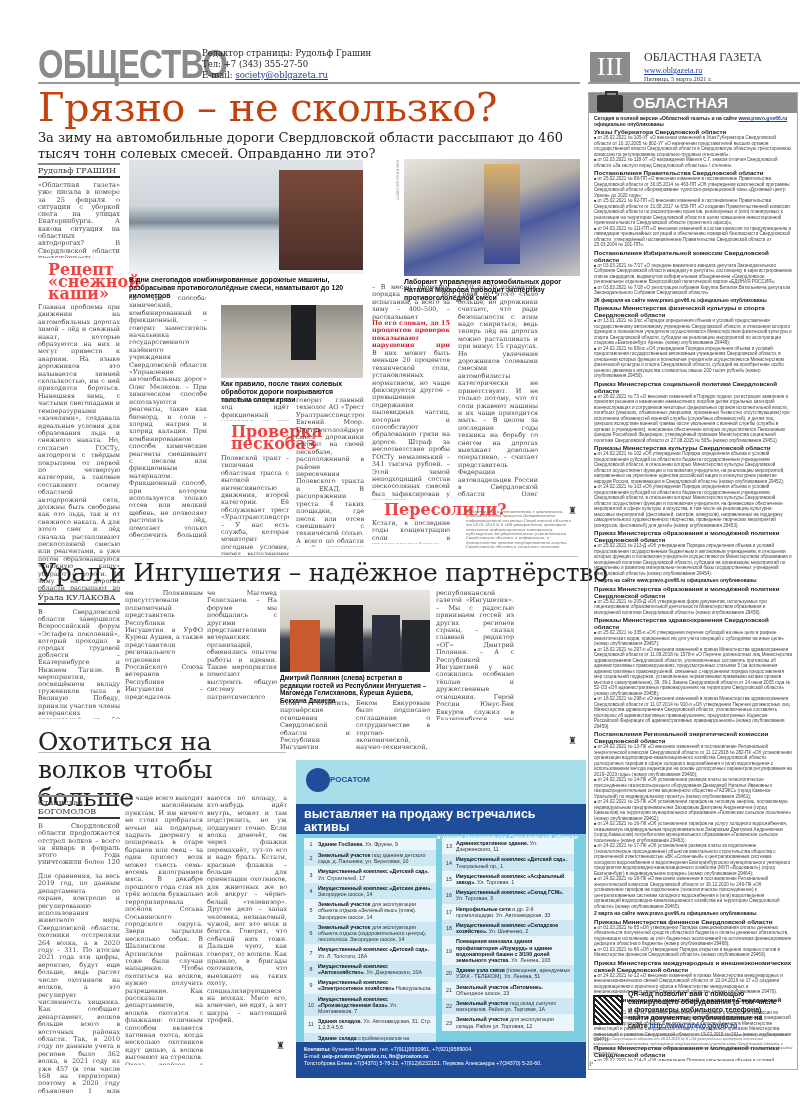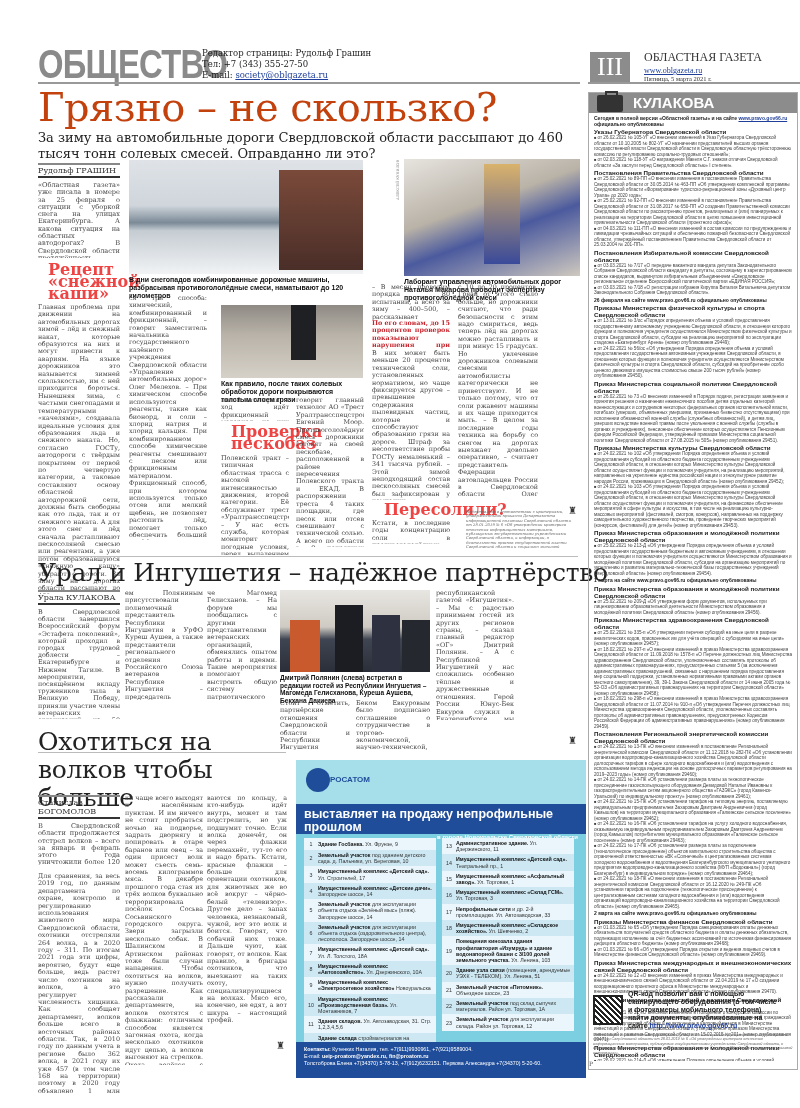--- a/index.html
+++ b/index.html
@@ -155,21 +155,21 @@
 <div class="abs col" style="left:125px;top:795px;width:78px;height:270px">ки чаще всего выходят к населённым пунктам. И им ничего не стоит пробраться ночью на подворье, задрать дворнягу и попировать в отаре баранов или овец – за один присест волк может съесть семь-восемь килограммов мяса. В декабре прошлого года стая из трёх волков буквально терроризировала посёлок Сосьва Сосьвинского городского округа. Звери загрызли несколько собак. В Шалинском и Артинском районах тоже были случаи нападения. Чтобы охотиться на волков, нужно получить разрешение. Как рассказали в департаменте, на волков охотятся с флажками: отличным способом является загонная охота, когда несколько охотников идут цепью, а волков выгоняют на стрелков. Охота ведётся с помощью подручных средств, включая флажки, охота эта очень популярна.</div>
 <div class="abs col" style="left:207px;top:795px;width:80px;height:240px">ваются по кольцу, а кто-нибудь идёт внутрь, может и там подстрелить, но уж подшумит точно. Если волка донечёт, он через флажки перемахнёт, тут-то его и надо брать. Кстати, красные флажки – больше для ориентации охотников, для животных же во всё вокруг – чёрно-белый «телевизор». Другое дело – запах человека, незнакомый, чужой, вот это волк и боится. Говорят, что собачий нюх тоже. Дальше чуют, как говорят, от волков. Как правило, в бригады охотников, что выезжают на таких охоту, специализирующиеся на волках. Мясо его, конечно, не едят, а вот шкура – настоящий трофей.</div>
 <div class="abs emblem" style="left:276px;top:1040px">♜</div>
 
 <div class="abs ad">
   <div class="ad-top">
     <div class="rosatom-logo"></div>
     <div class="rosatom-name">РОСАТОМ</div>
   </div>
   <div class="ad-banner">
-    <div class="t">выставляет на продажу непрофильные прошлом</div>
+    <div class="t">выставляет на продажу встречались активы</div>
     <div class="s">в городе Новоуральске Свердловской области</div>
   </div>
   <div class="ad-list">
     <div class="ad-col" id="ad-left">
         <div class="ad-item">
           <span class="n">1</span>
           <span><b>Здание Госбанка.</b> <span>Ул. Фрунзе, 9</span></span>
         </div>
         <div class="ad-item">
           <span class="n">2</span>
@@ -267,21 +267,21 @@
     <div><b>Контакты:</b> <span>Кутенких Наталия, тел. +7(911)9930961, +7(921)9589004.</span></div>
     <div><span>E-mail:</span> <b>ueip-proatom@yandex.ru, fin@proatom.ru</b></div>
     <div>Толстоброва Елена +7(34370) 5-78-13, +7(912)6232151. Первова Александра +7(34370) 5-20-60.</div>
   </div>
 </div>
 <div class="abs" style="left:589px;top:1060px;font-size:6px;color:#555">Р</div>
 
 <div class="abs docs">
   <div class="docs-head">
     <span class="briefcase"></span>
-    <span>КУЛАКОВА</span>
+    <span>ОБЛАСТНАЯ</span>
   </div>
   <div class="docs-body" id="docs-body">
     <div class="intro">
       <span>Сегодня в полной версии «Областной газеты» и на сайте</span>
       <a>www.pravo.gov66.ru</a>
       <span>официально опубликованы</span>
     </div>
     <div id="docs-sections">
         <div class="dh">Указы Губернатора Свердловской области</div>
         <div><span style="font-size: 4px;">■ </span><span>от 26.02.2021 № 105-УГ «О внесении изменений в Указ Губернатора Свердловской области от 10.10.2005 № 802-УГ «О назначении представителей высших органов государственной власти Свердловской области в Свердловскую областную трёхстороннюю комиссию по регулированию социально-трудовых отношений»;</span></div>

